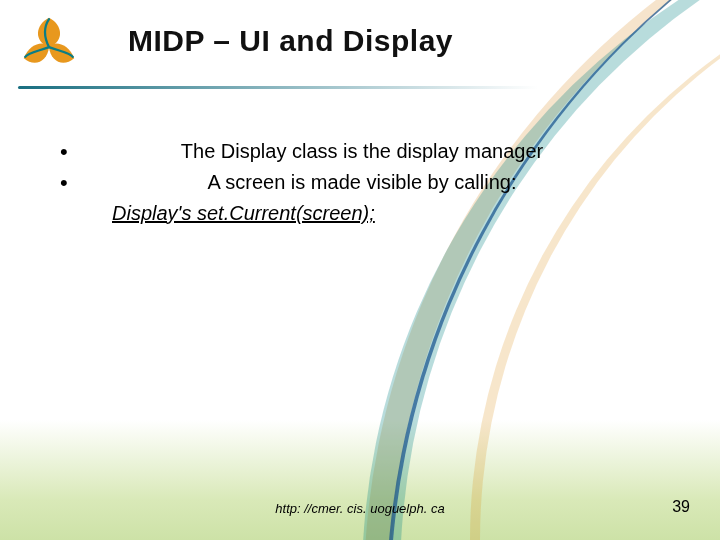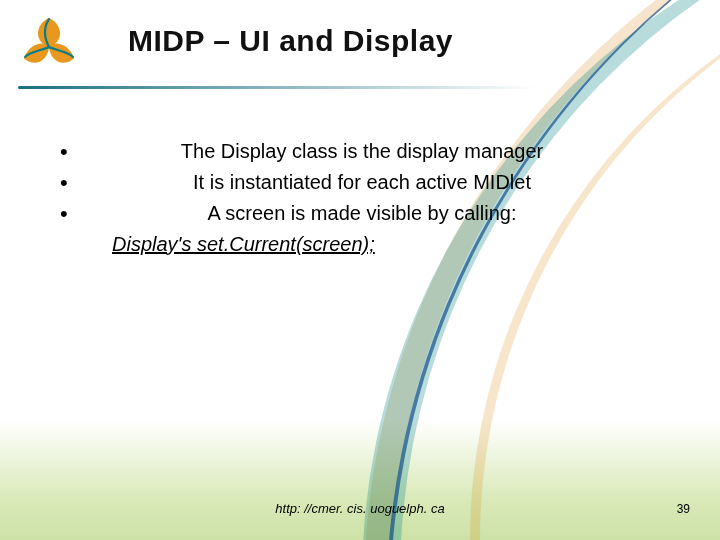--- a/index.html
+++ b/index.html
@@ -139,21 +139,21 @@
     bottom: 24px;
     text-align: center;
     font-size: 13px;
     color: #000;
     font-style: italic;
   }
   .slide-number {
     position: absolute;
     right: 30px;
     bottom: 24px;
-    font-size: 12px;
+    font-size: 16px;
     color: #000;
   }
 </style>
 </head>
 <body>
 
 <div class="slide">
 
   <div class="arc orange-outer"></div>
   <div class="arc teal"></div>
@@ -175,21 +175,20 @@
         </g>
       </svg>
     </div>
     <h1 class="title">MIDP – UI and Display</h1>
     <div class="rule"></div>
   </div>
 
   <div class="content">
     <ul class="bullets">
       <li><span>The Display class is the display manager</span></li>
-      <li><span>It is instantiated for each active MIDlet</span></li>
       <li><span>A screen is made visible by calling:</span></li>
     </ul>
     <div class="sub">Display's set.Current(screen);</div>
   </div>
 
   <div class="footer-url">http: //cmer. cis. uoguelph. ca</div>
   <div class="slide-number">39</div>
 </div>
 
 </body></html>

